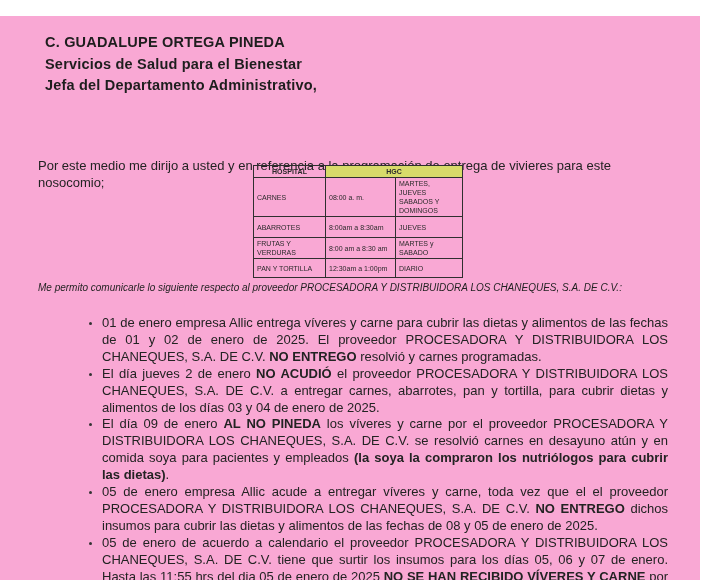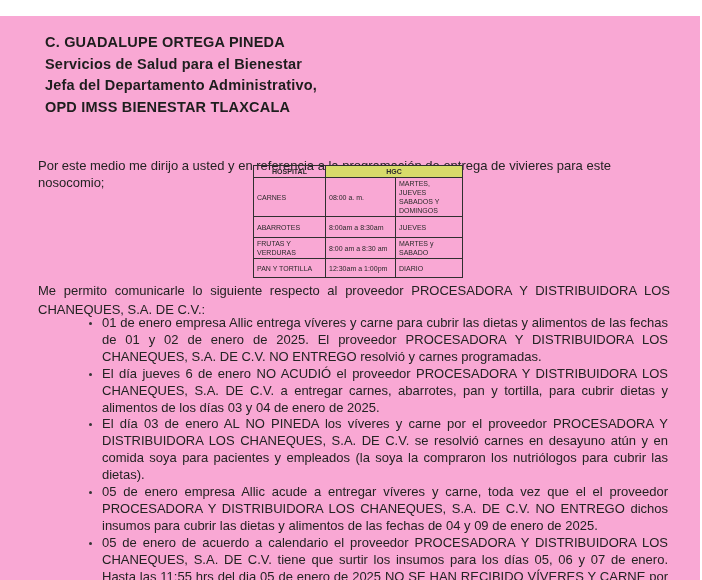--- a/index.html
+++ b/index.html
@@ -58,50 +58,50 @@
   table.schedule col.c3 { width:67px; }
   table.schedule tr:nth-child(1) td { height:28px; }
   table.schedule tr:nth-child(2) td,
   table.schedule tr:nth-child(3) td { height:18px; }
   table.schedule tr:nth-child(4) td { height:16px; }
   .body-intro {
     position:absolute;
     left:38px;
     top:252px;
     width:632px;
-    font-size:13px;
+    font-size:10px;
     line-height:19px;
     text-align:justify;
+    font-style:italic;
   }
   ul.bullets {
     position:absolute;
     left:82px;
     top:299px;
     width:566px;
     margin:0;
     padding:0 0 0 20px;
     font-size:13px;
     line-height:16.9px;
     text-align:justify;
     list-style-type:disc;
   }
   ul.bullets li { margin:0; padding:0; }
   ul.bullets li::marker { font-size:10px; color:#333; }
-  .b { font-weight:normal; }
+  .b { font-weight:bold; }
 </style>
 </head>
 <body>
 
 <div class="page">
 
   <div class="recipient">
     <div>C. GUADALUPE ORTEGA PINEDA</div>
     <div>Servicios de Salud para el Bienestar</div>
     <div>Jefa del Departamento Administrativo,</div>
-    <div>OPD IMSS BIENESTAR TLAXCALA</div>
   </div>
 
   <p class="intro">Por este medio me dirijo a usted y en referencia a la programación de entrega de vivieres para este nosocomio;</p>
 
   <table class="schedule">
     <colgroup>
         <col class="c1">
         <col class="c2">
         <col class="c3">
       </colgroup>
@@ -132,19 +132,19 @@
           <td>12:30am a 1:00pm</td>
           <td>DIARIO</td>
         </tr>
       </tbody>
   </table>
 
   <p class="body-intro">Me permito comunicarle lo siguiente respecto al proveedor PROCESADORA Y DISTRIBUIDORA LOS CHANEQUES, S.A. DE C.V.:</p>
 
   <ul class="bullets">
       <li><span>01 de enero empresa Allic entrega víveres y carne para cubrir las dietas y alimentos de las fechas de 01 y 02 de enero de 2025. El proveedor PROCESADORA Y DISTRIBUIDORA LOS CHANEQUES, S.A. DE C.V. </span><span class="b">NO ENTREGO</span><span> resolvió y carnes programadas.</span></li>
-      <li><span>El día jueves 6 de enero </span><span class="b">NO ACUDIÓ</span><span> el proveedor PROCESADORA Y DISTRIBUIDORA LOS CHANEQUES, S.A. DE C.V. a entregar carnes, abarrotes, pan y tortilla, para cubrir dietas y alimentos de los días 03 y 04 de enero de 2025.</span></li>
-      <li><span>El día 03 de enero </span><span class="b">AL NO PINEDA</span><span> los víveres y carne por el proveedor PROCESADORA Y DISTRIBUIDORA LOS CHANEQUES, S.A. DE C.V. se resolvió carnes en desayuno atún y en comida soya para pacientes y empleados </span><span class="b">(la soya la compraron los nutriólogos para cubrir las dietas)</span><span>.</span></li>
-      <li><span>05 de enero empresa Allic acude a entregar víveres y carne, toda vez que el el proveedor PROCESADORA Y DISTRIBUIDORA LOS CHANEQUES, S.A. DE C.V. </span><span class="b">NO ENTREGO</span><span> dichos insumos para cubrir las dietas y alimentos de las fechas de 04 y 09 de enero de 2025.</span></li>
+      <li><span>El día jueves 2 de enero </span><span class="b">NO ACUDIÓ</span><span> el proveedor PROCESADORA Y DISTRIBUIDORA LOS CHANEQUES, S.A. DE C.V. a entregar carnes, abarrotes, pan y tortilla, para cubrir dietas y alimentos de los días 03 y 04 de enero de 2025.</span></li>
+      <li><span>El día 09 de enero </span><span class="b">AL NO PINEDA</span><span> los víveres y carne por el proveedor PROCESADORA Y DISTRIBUIDORA LOS CHANEQUES, S.A. DE C.V. se resolvió carnes en desayuno atún y en comida soya para pacientes y empleados </span><span class="b">(la soya la compraron los nutriólogos para cubrir las dietas)</span><span>.</span></li>
+      <li><span>05 de enero empresa Allic acude a entregar víveres y carne, toda vez que el el proveedor PROCESADORA Y DISTRIBUIDORA LOS CHANEQUES, S.A. DE C.V. </span><span class="b">NO ENTREGO</span><span> dichos insumos para cubrir las dietas y alimentos de las fechas de 08 y 05 de enero de 2025.</span></li>
       <li><span>05 de enero de acuerdo a calendario el proveedor PROCESADORA Y DISTRIBUIDORA LOS CHANEQUES, S.A. DE C.V. tiene que surtir los insumos para los días 05, 06 y 07 de enero. Hasta las 11:55 hrs del dia 05 de enero de 2025 </span><span class="b">NO SE HAN RECIBIDO VÍVERES Y CARNE</span><span> por parte de dicho proveedor.</span></li>
     </ul>
 
 </div>
 
 </body></html>

